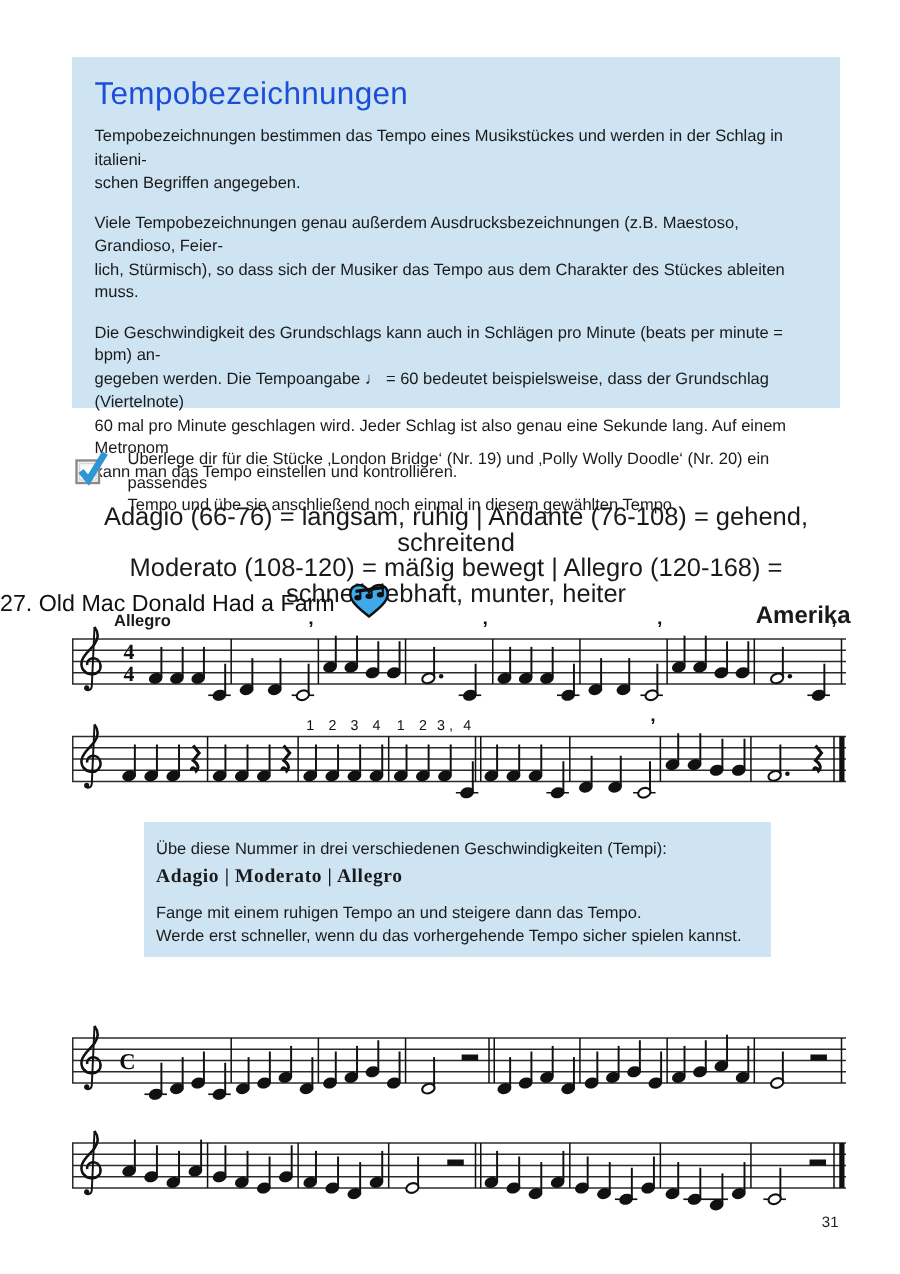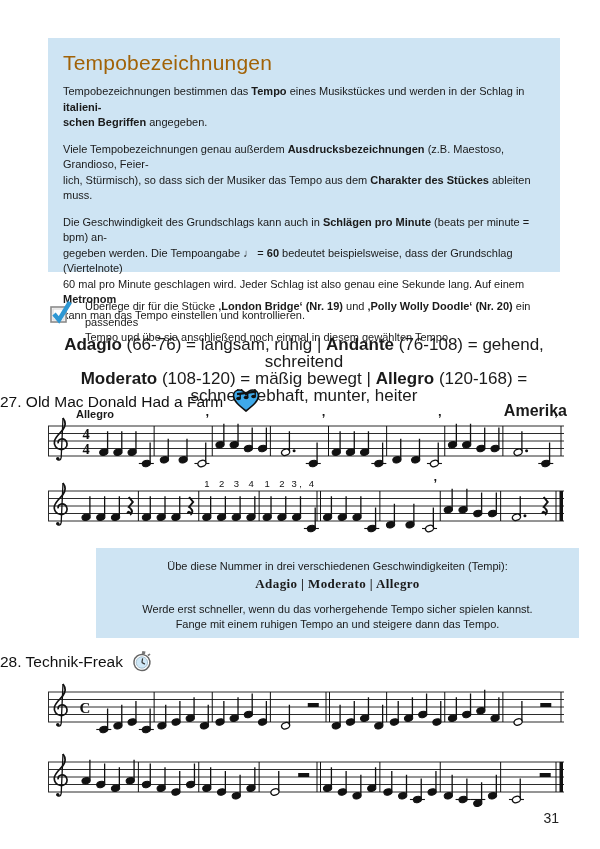--- a/index.html
+++ b/index.html
@@ -6,55 +6,55 @@
   .page{
     position:relative;width:600px;height:849px;background:#ffffff;
     font-family:"Liberation Sans",sans-serif;color:#1a1a1a;overflow:hidden;
   }
   
   .intro-box{
     position:absolute;left:48px;top:38px;width:512px;height:234px;
     background:#cee4f3;box-sizing:border-box;padding:13px 15px 8px 15px;
   }
   .intro-box h1{
-    margin:0 0 9px 0;font-size:21px;font-weight:400;color:#a16207;letter-spacing:.2px;
+    margin:0 0 9px 0;font-size:21px;font-weight:400;color:#1d4ed8;letter-spacing:.2px;
   }
   .intro-box p{margin:0 0 11px 0;font-size:11px;line-height:15.5px;}
   .tempo-lines p{margin:0;text-align:center;font-size:17px;line-height:17px;}
   .tempo-lines{margin-top:13px;}
-  b{font-weight:700;}
+  b{font-weight:400;}
   
   .tasks{position:absolute;left:48px;top:297px;width:514px;}
   .task{display:flex;gap:11px;margin-bottom:10px;}
   .task svg{flex:0 0 auto;margin-top:0px;}
   .task p{margin:2px 0 0 0;font-size:11px;line-height:15.5px;}
   
   .song-title{
     position:absolute;left:0;width:600px;text-align:left;
     font-size:15.5px;font-weight:400;color:#111;
   }
   .song-title .title-icon{vertical-align:-6px;margin-left:8px;}
   #t27{top:387px;}
   #t28{top:649px;}
   .origin{position:absolute;right:33px;top:402px;font-size:16px;font-weight:700;}
   .tempo-mark{position:absolute;left:76px;top:408px;font-size:11px;font-weight:700;}
   
   .staff{position:absolute;left:48px;width:516px;height:62px;}
   #s1{top:412px;} #s2{top:477px;} #s3{top:678px;} #s4{top:748px;}
   
   .practice-box{
-    position:absolute;left:96px;top:548px;width:483px;height:90px;
-    background:#cee4f3;box-sizing:border-box;padding:11px 8px 8px 8px;text-align:center;
+    position:absolute;left:96px;top:548px;width:418px;height:90px;
+    background:#cee4f3;box-sizing:border-box;padding:11px 8px 8px 8px;text-align:left;
   }
   .practice-box .pline{font-size:11px;line-height:15px;margin:0;}
   .practice-box .tempi{
     font-family:"Liberation Serif",serif;font-weight:700;font-size:13px;
     line-height:17px;margin:1px 0 10px 0;letter-spacing:.4px;
   }
-  .page-number{position:absolute;right:41px;top:810px;font-size:14px;color:#222;}
+  .page-number{position:absolute;right:41px;top:810px;font-size:10px;color:#222;}
 </style>
 </head>
 <body>
 
 <div class="page">
 
   <section class="intro-box">
     <h1>Tempobezeichnungen</h1>
     <p><span>Tempobezeichnungen bestimmen das </span><b>Tempo</b><span> eines Musikstückes und werden in der Schlag in </span><b>italieni-</b><br><b>schen Begriffen</b><span> angegeben.</span></p>
     <p><span>Viele Tempobezeichnungen genau außerdem </span><b>Ausdrucksbezeichnungen</b><span> (z.B. Maestoso, Grandioso, Feier-</span><br><span>lich, Stürmisch), so dass sich der Musiker das Tempo aus dem </span><b>Charakter des Stückes</b><span> ableiten muss.</span></p>
@@ -260,35 +260,24 @@
       <circle cx="476.9375" cy="38.75" r="1.5" fill="#111"></circle>
       <path d="M 495.6875,20 L 499.6875,25 L 495.6875,30 C 499.1875,32.5 499.6875,35 497.6875,37 C 496.6875,34.5 494.6875,34 494.3875,36.5" fill="none" stroke="#111" stroke-width="2"></path>
       <line x1="508" y1="14" x2="508" y2="44" stroke="#111" stroke-width="1"></line>
       <rect x="511.5" y="14" width="3.5" height="30" fill="#111"></rect>
       <text x="387.25" y="11" font-size="13" text-anchor="middle" font-family="&quot;Liberation Sans&quot;,sans-serif" font-weight="700" fill="#111">’</text>
     </svg>
 
   <section class="practice-box">
     <p class="pline">Übe diese Nummer in drei verschiedenen Geschwindigkeiten (Tempi):</p>
     <p class="tempi">Adagio |  Moderato  |  Allegro</p>
+    <p class="pline">Fange mit einem ruhigen Tempo an und steigere dann das Tempo.</p>
     <p class="pline">Werde erst schneller, wenn du das vorhergehende Tempo sicher spielen kannst.</p>
-    <p class="pline">Fange mit einem ruhigen Tempo an und steigere dann das Tempo.</p>
   </section>
 
-  <div class="song-title" id="t28">
-    <span>28. Technik-Freak</span><svg class="title-icon" width="22" height="24" viewBox="0 0 22 24">
-      <g transform="rotate(10 11 13)">
-        <rect x="9.4" y="2" width="3.2" height="3" fill="#777"></rect>
-        <path d="M15.6,5.6 L17.6,3.8" stroke="#777" stroke-width="1.6"></path>
-        <circle cx="11" cy="13.5" r="8" fill="#ffffff" stroke="#666" stroke-width="1.5"></circle>
-        <circle cx="11" cy="13.5" r="5.7" fill="#cfe8f7" stroke="#9db8c8" stroke-width=".8"></circle>
-        <path d="M11,13.5 L11,9.4 M11,13.5 L14.2,14.6" stroke="#333" stroke-width="1.2"></path>
-      </g>
-    </svg>
-  </div>
 
   <svg class="staff" id="s3" viewBox="0 0 516 62">
       <line x1="0" y1="14" x2="516" y2="14" stroke="#2b2b2b" stroke-width="1"></line>
       <line x1="0" y1="21.5" x2="516" y2="21.5" stroke="#2b2b2b" stroke-width="1"></line>
       <line x1="0" y1="29" x2="516" y2="29" stroke="#2b2b2b" stroke-width="1"></line>
       <line x1="0" y1="36.5" x2="516" y2="36.5" stroke="#2b2b2b" stroke-width="1"></line>
       <line x1="0" y1="44" x2="516" y2="44" stroke="#2b2b2b" stroke-width="1"></line>
       <line x1="0.5" y1="14" x2="0.5" y2="44" stroke="#2b2b2b" stroke-width="1"></line>
       <path d="M 15,6 C 18,10 17.5,14 15,17.5 C 12,21.5 7.5,24.5 6.5,29 C 5.5,33.5 8.5,37 12.5,37.5 C 16.5,38 19.5,35 19,31.5 C 18.6,28.2 15.8,26.2 13,27 C 11,27.6 9.8,29.4 10.2,31.4" fill="none" stroke="#111" stroke-width="1.7"></path>
       <path d="M 15,6 C 14.4,18 13.8,30 13.2,45.5 C 13,48.5 9.5,49 8.8,46.5" fill="none" stroke="#111" stroke-width="1.3"></path>

